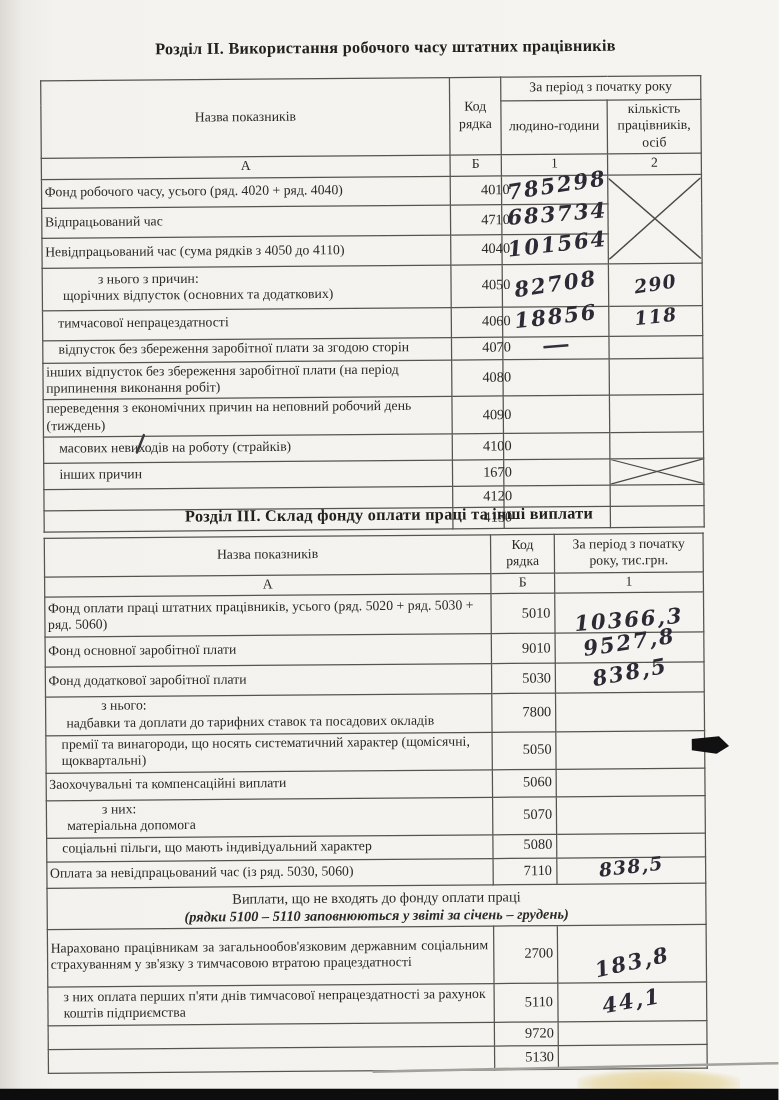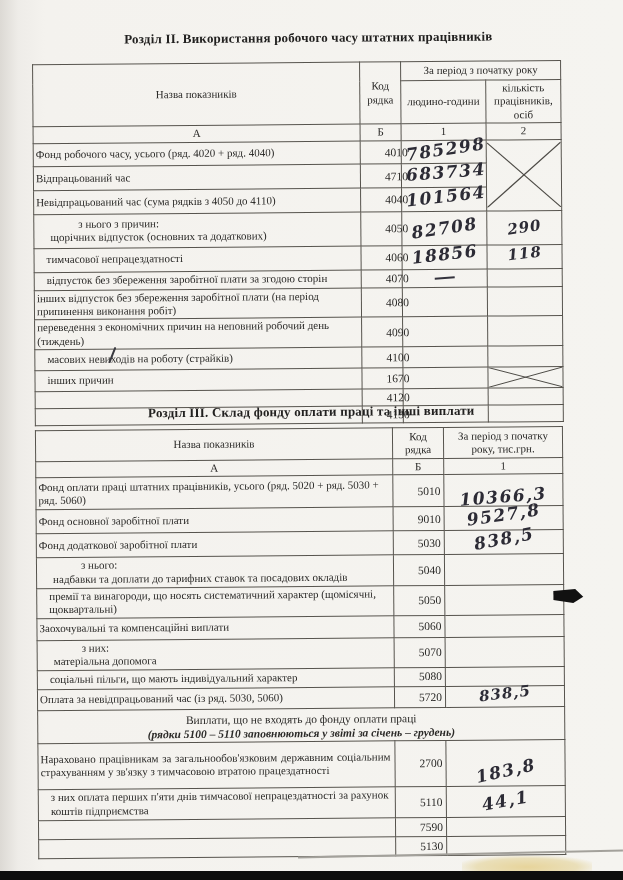--- a/index.html
+++ b/index.html
@@ -215,21 +215,21 @@
       <tr style="height:21px">
         <td class="name flush">Фонд додаткової заробітної плати</td>
         <td class="code">5030</td>
         <td class="val"><span class="hw rot10 lift">838,5</span></td>
       </tr>
       <tr style="height:31px">
         <td class="name">
           <div class="pre-line">з нього:</div>
           <div class="ind">надбавки та доплати до тарифних ставок та посадових окладів</div>
         </td>
-        <td class="code">5040</td>
+        <td class="code">7800</td>
         <td class="val"></td>
       </tr>
       <tr style="height:29px">
         <td class="name ind">премії та винагороди, що носять систематичний характер (щомісячні, щоквартальні)</td>
         <td class="code">5050</td>
         <td class="val"></td>
       </tr>
       <tr style="height:22px">
         <td class="name flush">Заохочувальні та компенсаційні виплати</td>
         <td class="code">5060</td>
@@ -243,42 +243,42 @@
         <td class="code">5070</td>
         <td class="val"></td>
       </tr>
       <tr style="height:19px">
         <td class="name ind">соціальні пільги, що мають індивідуальний характер</td>
         <td class="code">5080</td>
         <td class="val"></td>
       </tr>
       <tr style="height:19px">
         <td class="name flush">Оплата  за невідпрацьований час  (із ряд. 5030, 5060)</td>
-        <td class="code">5720</td>
+        <td class="code">7110</td>
         <td class="val"><span class="hw hw-sm rot6 lift">838,5</span></td>
       </tr>
       <tr style="height:32px">
         <td colspan="3" class="noteCell" style="border-top:1px solid #57544e;">
           <div class="note1">Виплати, що не входять до фонду оплати праці</div>
           <div class="note2">(рядки 5100 – 5110 заповнюються у звіті за січень – грудень)</div>
         </td>
       </tr>
       <tr style="height:46px">
         <td class="name flush just">Нараховано  працівникам  за  загальнообов'язковим  державним соціальним  страхуванням  у  зв'язку  з  тимчасовою  втратою працездатності</td>
         <td class="code">2700</td>
         <td class="val"><span class="hw rot12" style="position:relative;top:8px;">183,8</span></td>
       </tr>
       <tr style="height:31px">
         <td class="name ind">з них оплата перших п'яти днів тимчасової непрацездатності за рахунок коштів підприємства</td>
         <td class="code">5110</td>
         <td class="val"><span class="hw rot10">44,1</span></td>
       </tr>
       <tr style="height:19px">
         <td class="name flush"></td>
-        <td class="code">7590</td>
+        <td class="code">9720</td>
         <td class="val"></td>
       </tr>
       <tr style="height:19px">
         <td class="name flush"></td>
         <td class="code">5130</td>
         <td class="val"></td>
       </tr>
     </tbody>
       </table>
 

